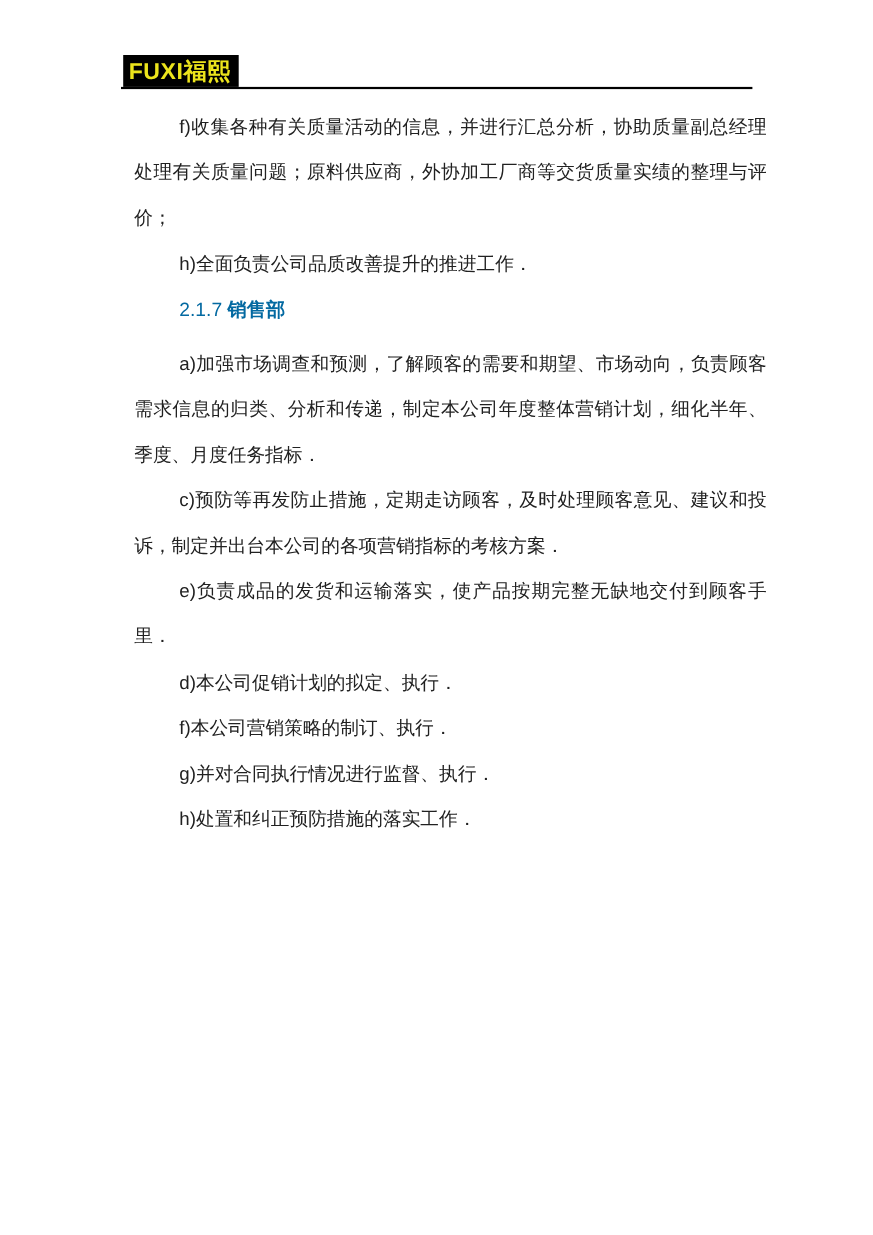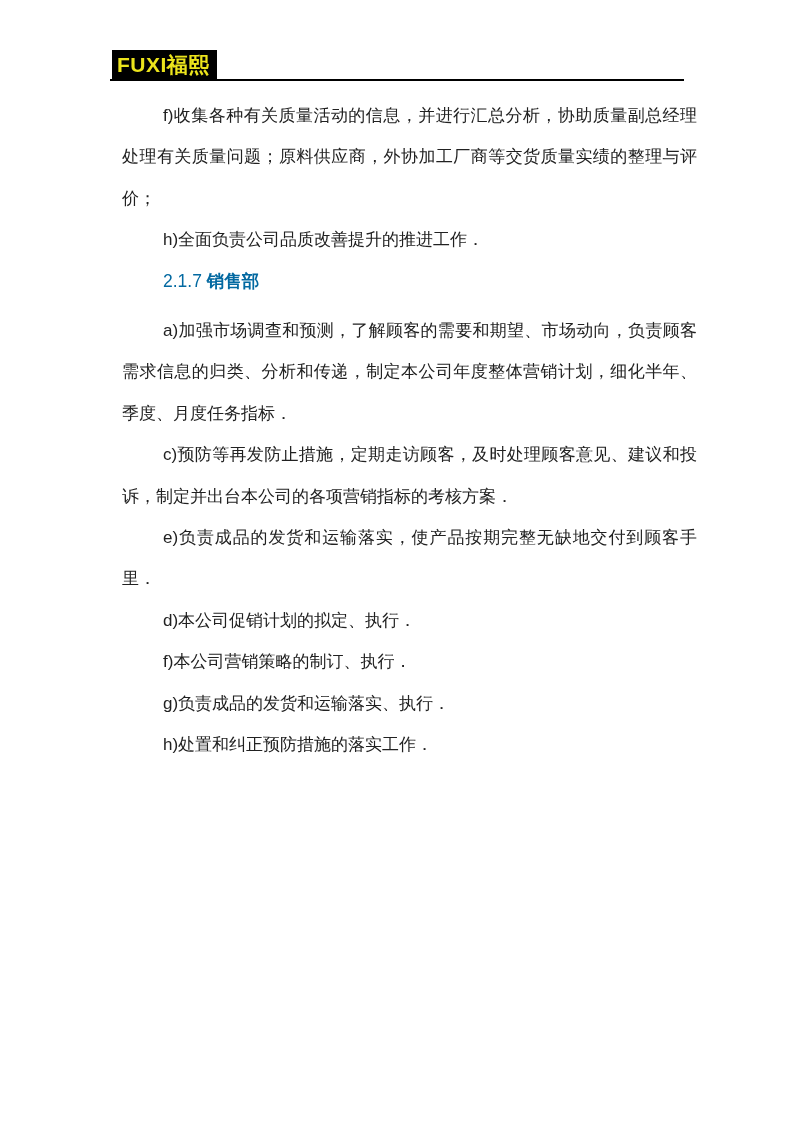--- a/index.html
+++ b/index.html
@@ -78,16 +78,16 @@
   <div class="header-rule"></div>
   <div class="content">
       <p class="para">f)收集各种有关质量活动的信息，并进行汇总分析，协助质量副总经理处理有关质量问题；原料供应商，外协加工厂商等交货质量实绩的整理与评价；</p>
       <p class="para">h)全面负责公司品质改善提升的推进工作．</p>
       <div class="heading"><span class="num">2.1.7</span> <span class="title">销售部</span></div>
       <p class="para">a)加强市场调查和预测，了解顾客的需要和期望、市场动向，负责顾客需求信息的归类、分析和传递，制定本公司年度整体营销计划，细化半年、季度、月度任务指标．</p>
       <p class="para">c)预防等再发防止措施，定期走访顾客，及时处理顾客意见、建议和投诉，制定并出台本公司的各项营销指标的考核方案．</p>
       <p class="para">e)负责成品的发货和运输落实，使产品按期完整无缺地交付到顾客手里．</p>
       <p class="para">d)本公司促销计划的拟定、执行．</p>
       <p class="para">f)本公司营销策略的制订、执行．</p>
-      <p class="para">g)负责成品的发货和运输落实、执行．</p>
+      <p class="para">g)并对合同执行情况进行监督、执行．</p>
       <p class="para">h)处置和纠正预防措施的落实工作．</p>
     </div>
 </div>
 
 </body></html>

